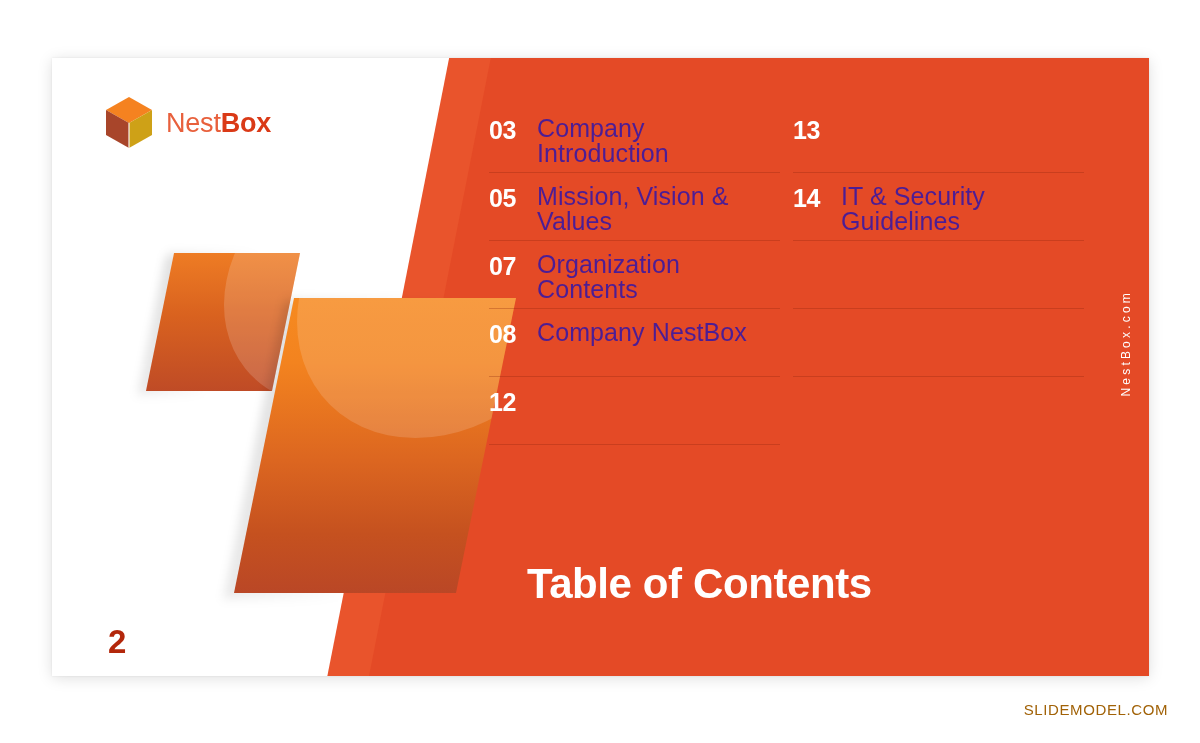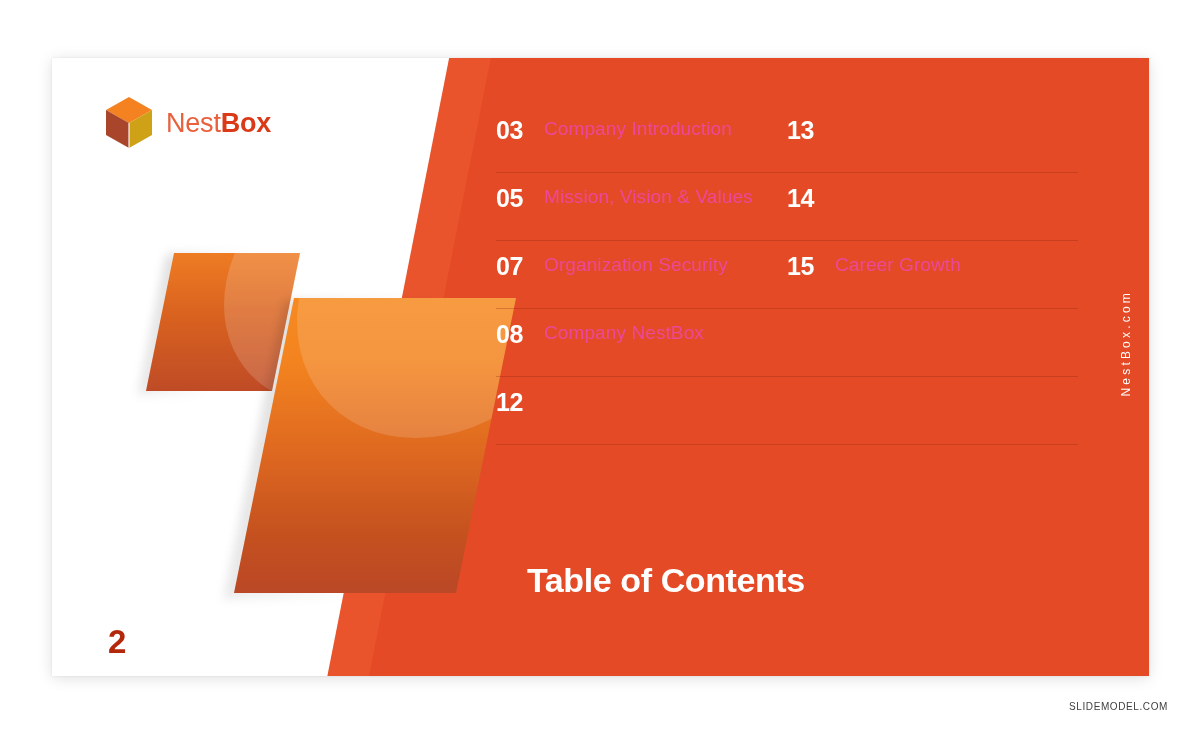--- a/index.html
+++ b/index.html
@@ -116,21 +116,21 @@
   .logo-nest { color: #E8603C; font-weight: 400; }
   .logo-box  { color: #DA3A17; font-weight: 700; }
 
   
   #toc {
     position: absolute;
     left: 437px;
     top: 47px;
     width: 596px;
     display: flex;
-    justify-content: center;
+    gap: 13px;
   }
   .toc-col { width: 291px; }
 
   .toc-row {
     border-bottom: 1px solid rgba(140,36,12,0.30);
     display: flex;
     align-items: flex-start;
     height: 68px;
     padding-top: 11px;
   }
@@ -140,35 +140,35 @@
   .toc-num {
     color: #ffffff;
     font-weight: 700;
     font-size: 25px;
     line-height: 28px;
     width: 48px;
     flex: 0 0 48px;
     letter-spacing: -0.5px;
   }
   .toc-label {
-    color: #ec4899;
+    color: #4c1d95;
     font-weight: 400;
-    font-size: 19px;
+    font-size: 25px;
     line-height: 25px;
     letter-spacing: 0.1px;
   }
 
   
   #slide-title {
     position: absolute;
     left: 475px;
     top: 505px;
     color: #ffffff;
     font-weight: 700;
-    font-size: 34px;
+    font-size: 42px;
     letter-spacing: -0.4px;
     line-height: 1;
   }
 
   
   #side-url {
     position: absolute;
     right: 16px;
     top: 232px;
     color: #ffffff;
@@ -188,22 +188,22 @@
     font-weight: 700;
     font-size: 33px;
     line-height: 1;
   }
 
   
   #watermark {
     position: absolute;
     right: 32px;
     top: 701px;
-    color: #404040;
-    font-size: 10px;
+    color: #a16207;
+    font-size: 15px;
     letter-spacing: 0.6px;
   }
 </style>
 </head>
 <body>
 
 <div id="page">
 
   <div id="slide">
 
@@ -238,41 +238,38 @@
         <div class="toc-row">
           <span class="toc-num">03</span>
           <span class="toc-label">Company Introduction</span>
         </div>
         <div class="toc-row tall">
           <span class="toc-num">05</span>
           <span class="toc-label">Mission, Vision &amp; Values</span>
         </div>
         <div class="toc-row">
           <span class="toc-num">07</span>
-          <span class="toc-label">Organization Security</span>
+          <span class="toc-label">Organization Contents</span>
         </div>
         <div class="toc-row">
           <span class="toc-num">08</span>
           <span class="toc-label">Company NestBox</span>
         </div>
         <div class="toc-row">
           <span class="toc-num">12</span>
         </div>
       </div>
 
       <div class="toc-col">
         <div class="toc-row">
           <span class="toc-num">13</span>
         </div>
         <div class="toc-row tall">
           <span class="toc-num">14</span>
-        </div>
-        <div class="toc-row">
-          <span class="toc-num">15</span>
-          <span class="toc-label">Career Growth</span>
+          <span class="toc-label">IT &amp; Security Guidelines</span>
         </div>
         <div class="toc-row empty">
           <span class="toc-num"></span>
           <span class="toc-label"></span>
         </div>
         <div class="toc-row empty">
           <span class="toc-num"></span>
           <span class="toc-label"></span>
         </div>
       </div>

